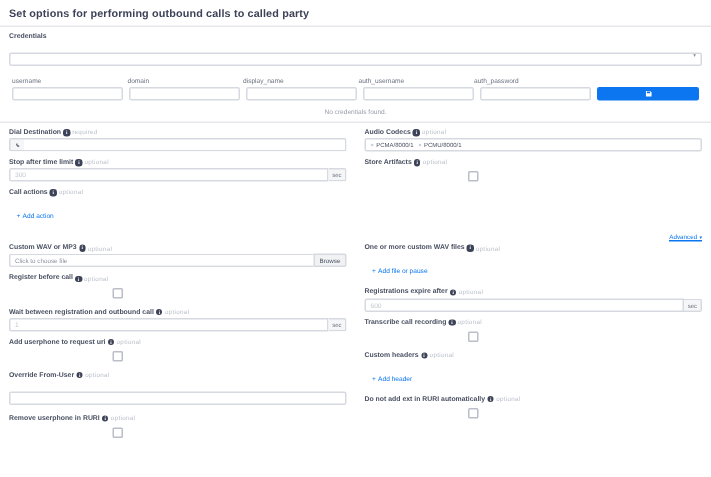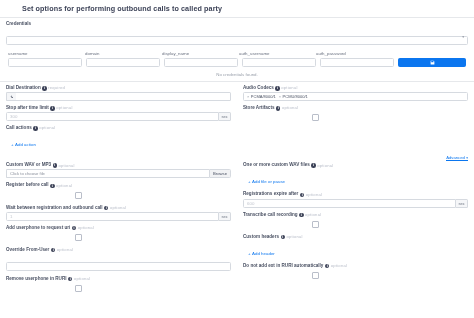--- a/index.html
+++ b/index.html
@@ -9,21 +9,21 @@
     background: #ffffff;
     font-family: "Liberation Sans", sans-serif;
     overflow: hidden;
   }
   .page { width: 474px; height: 318px; position: relative; background: #fff; }
 
   .page-title {
     font-size: 7.2px;
     font-weight: bold;
     color: #3c4257;
-    padding: 4px 6px 4px 22px;
+    padding: 4px 6px 4px 6px;
     letter-spacing: .1px;
   }
   .divider { height: 1px; background: #e6e8eb; width: 100%; }
 
   .section { padding: 4px 6px 0 6px; }
 
   .field-label {
     font-size: 4.6px;
     font-weight: bold;
     color: #4a5163;

